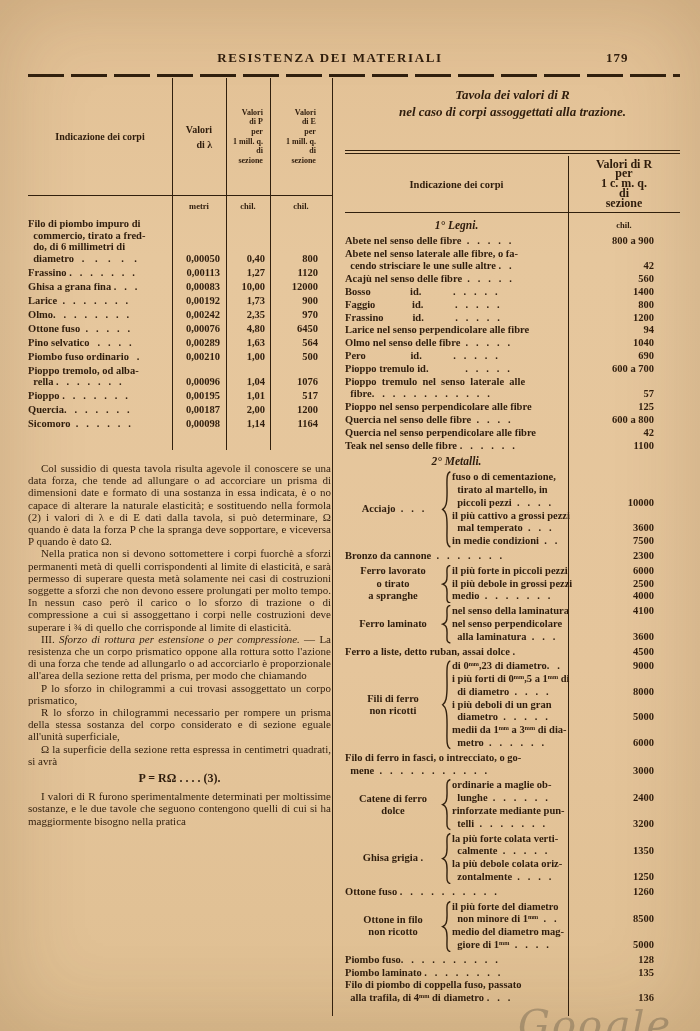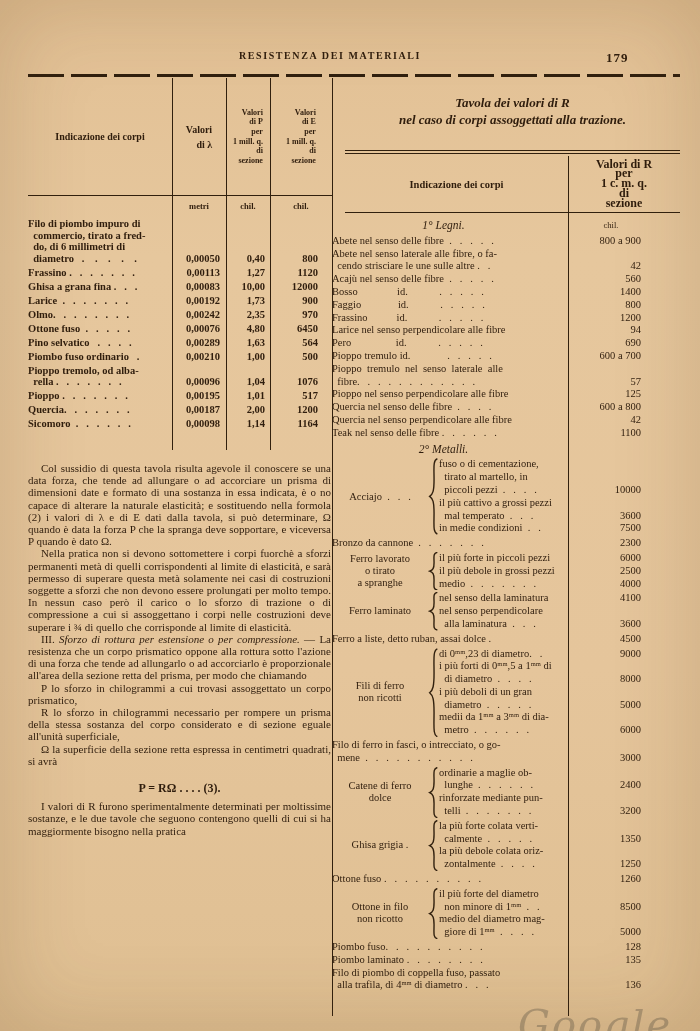--- a/index.html
+++ b/index.html
@@ -4,21 +4,21 @@
 <style>
   html,body{margin:0;padding:0;background:#8a7a64;}
   .page{
     position:relative;width:700px;height:1031px;overflow:hidden;
     background:linear-gradient(180deg,#e2c094 0%,#e6c79d 25%,#e5c59b 65%,#dfbf92 100%);
     font-family:"Liberation Serif","DejaVu Serif",serif;color:#2f1d0d;
   }
   .page::after{content:"";position:absolute;inset:0;pointer-events:none;
     box-shadow:inset 0 0 80px 8px rgba(92,62,24,.18);}
   .run-head{position:absolute;top:50px;left:28px;width:604px;text-align:center;
-    font-weight:bold;font-size:10px;letter-spacing:1.6px;}
+    font-weight:bold;font-size:13px;letter-spacing:1.6px;}
   .pageno{position:absolute;top:50px;left:606px;font-weight:bold;font-size:13px;letter-spacing:1px;}
   .top-rule{position:absolute;left:28px;top:74px;width:652px;height:2.6px;
     background:repeating-linear-gradient(90deg,#31200e 0 36px,rgba(49,32,14,0) 36px 43px);}
   .vline{position:absolute;width:1px;background:#31200e;}
   .hline{position:absolute;height:1px;background:#31200e;}
 
   
   .lt{position:absolute;left:28px;top:78px;width:304px;font-weight:bold;}
   .lt-head{display:flex;height:117px;}
   .lt-head>div{display:flex;align-items:center;justify-content:center;text-align:right;white-space:pre-line;box-sizing:border-box;}
@@ -33,32 +33,32 @@
   .lt-name{width:144px;white-space:pre-wrap;font-size:10.5px;line-height:11.5px;box-sizing:border-box;}
   .lt-val{font-size:10.5px;line-height:11.5px;text-align:right;box-sizing:border-box;}
   .lt-vl{width:54px;padding-right:6px;}
   .lt-vp{width:44px;padding-right:5px;}
   .lt-ve{width:62px;padding-right:14px;}
 
   
   .bd{position:absolute;left:28px;top:462px;width:303px;font-size:11px;line-height:12.2px;text-align:justify;}
   .bd p{margin:0;text-indent:13px;}
   .bd .it{font-style:italic;}
-  .bd .formula{text-align:center;text-indent:0;font-weight:bold;font-size:12px;margin:15px 0 6px;}
+  .bd .formula{text-align:center;text-indent:0;font-weight:bold;font-size:12px;margin:5px 0 6px;}
 
   
-  .rt-title{position:absolute;left:345px;top:94px;width:335px;text-align:center;
+  .rt-title{position:absolute;left:345px;top:86px;width:335px;text-align:center;
     font-style:italic;font-weight:bold;font-size:13px;line-height:17px;}
   .rt-drule{position:absolute;left:345px;top:150px;width:335px;height:2px;
     border-top:1.8px solid #31200e;border-bottom:1px solid #31200e;box-sizing:content-box;}
   .rt-head{position:absolute;left:345px;top:156px;width:335px;height:56px;display:flex;}
   .rt-head-name{flex:1;display:flex;align-items:center;justify-content:center;font-weight:bold;font-size:10.5px;}
   .rt-head-val{width:112px;display:flex;align-items:center;justify-content:center;text-align:center;
     font-weight:bold;font-size:12px;line-height:9.8px;white-space:pre-line;box-sizing:border-box;}
-  .rt-body{position:absolute;left:332px;top:216px;width:335px;font-weight:normal;font-size:10.5px;line-height:12.8px;}
+  .rt-body{position:absolute;left:345px;top:216px;width:335px;font-weight:bold;font-size:10.5px;line-height:12.8px;}
   .rt-sec-head{display:flex;margin:3px 0 3px;}
   .rt-sec-title{flex:1;text-align:center;font-style:italic;font-size:11.5px;}
   .rt-sec-unit{width:112px;text-align:center;font-size:8.5px;align-self:flex-end;box-sizing:border-box;}
   .rt-row{display:flex;align-items:flex-end;}
   .rt-text{flex:1;white-space:pre-wrap;}
   .rt-val{width:112px;text-align:right;padding-right:26px;box-sizing:border-box;}
   .rt-group{display:flex;align-items:center;margin:2px 0;}
   .rt-glabel{width:96px;white-space:pre-wrap;text-align:center;line-height:12.4px;box-sizing:border-box;}
   .rt-subs{flex:1;}
   .rt-sub{display:flex;align-items:flex-end;}
@@ -242,20 +242,24 @@
       </div>
       <div class="rt-row">
         <div class="rt-text">Frassino           id.            .   .   .   .   .</div>
         <div class="rt-val">1200</div>
       </div>
       <div class="rt-row">
         <div class="rt-text">Larice nel senso perpendicolare alle fibre</div>
         <div class="rt-val">94</div>
       </div>
       <div class="rt-row">
+        <div class="rt-text">Olmo nel senso delle fibre  .   .   .   .   .</div>
+        <div class="rt-val">1040</div>
+      </div>
+      <div class="rt-row">
         <div class="rt-text">Pero                 id.            .   .   .   .   .</div>
         <div class="rt-val">690</div>
       </div>
       <div class="rt-row">
         <div class="rt-text">Pioppo tremulo id.              .   .   .   .   .</div>
         <div class="rt-val">600 a 700</div>
       </div>
       <div class="rt-row">
         <div class="rt-text">Pioppo  tremulo  nel  senso  laterale  alle
   fibre.   .   .   .   .   .   .   .   .   .   .   .</div>

